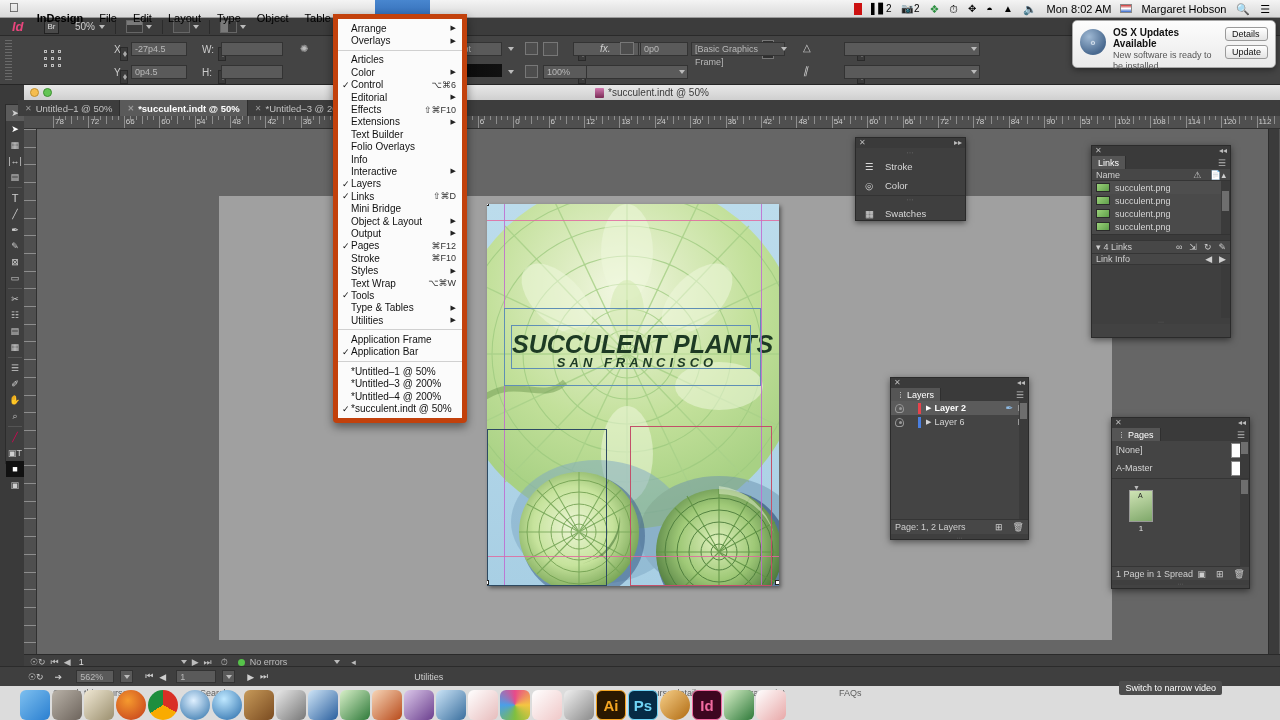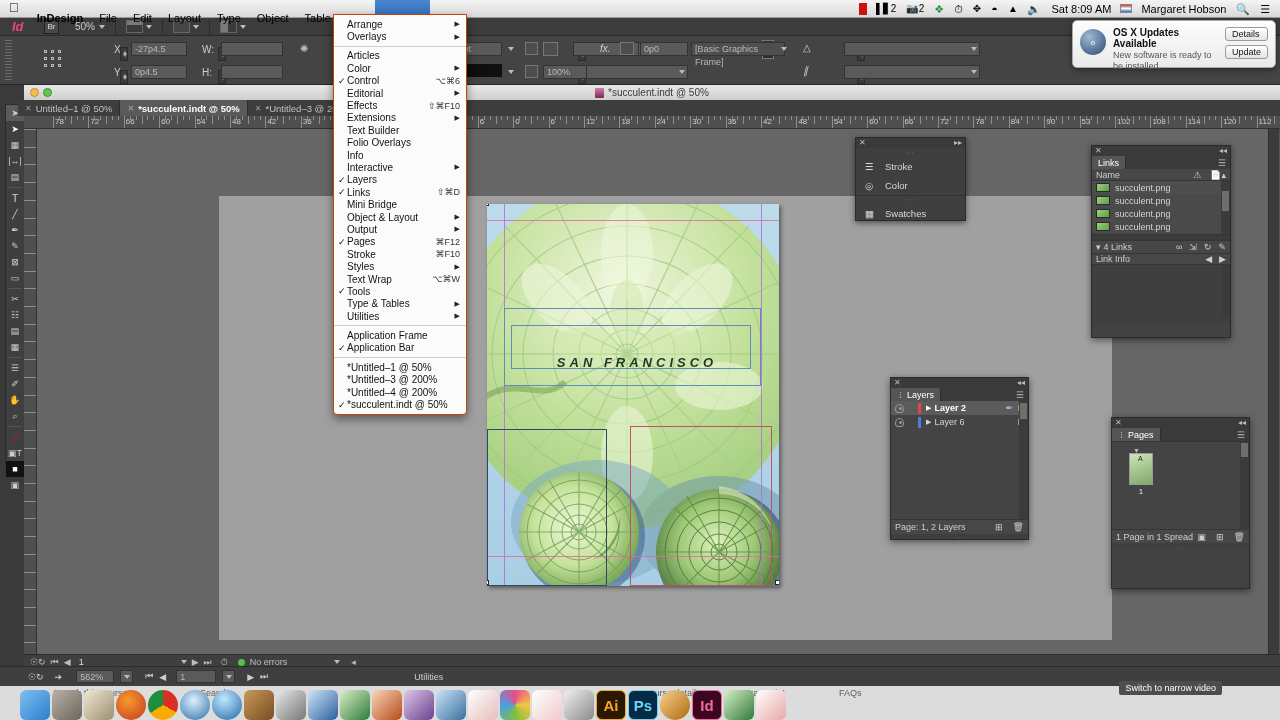--- a/index.html
+++ b/index.html
@@ -124,21 +124,21 @@
      display:flex;align-items:center;justify-content:center;color:#e8f0f8;font-size:6px;}
   #notif .ntxt { flex:1; }
   #notif .ntitle { font-size:10px; font-weight:bold; color:#111; }
   #notif .nbody { font-size:9px; color:#555; line-height:11px; margin-top:1px;}
   #notif .nbtns { display:flex; flex-direction:column; gap:4px; }
   .macbtn { font-size:9px; padding:1px 6px; border:1px solid #9a9a9a; border-radius:3px;
      background:linear-gradient(to bottom,#ffffff,#e4e4e4); color:#111; white-space:nowrap; }
 
   
   #winmenu { position:absolute; left:333px; top:14px; width:134px; background:#fbfbfb;
-     border:1px solid #c2410c; border-radius:0 0 4px 4px; box-shadow:0 4px 10px rgba(0,0,0,.45); z-index:300;
+     border:5px solid #c2410c; border-radius:0 0 4px 4px; box-shadow:0 4px 10px rgba(0,0,0,.45); z-index:300;
      padding:3px 0; }
   .mrow { height:12.4px; display:flex; align-items:center; font-size:10px; color:#111; padding:0 6px 0 4px; position:relative;}
   .mrow .chk { width:9px; font-size:9px; color:#111; }
   .mrow .mlabel { flex:1; }
   .mrow .mshort { font-size:9px; color:#333; letter-spacing:0px;}
   .mrow .marrow { font-size:7px; color:#222; margin-left:4px;}
   .msep { height:1px; background:#d0d0d0; margin:3px 0; }
 
   
   #statusbar { position:absolute; left:24px; top:636px; width:1256px; height:15px; background:#3f3f3f; border-top:1px solid #2a2a2a; display:flex; align-items:center; gap:5px; padding-left:6px;}
@@ -177,21 +177,21 @@
   <div class="mb-right">
     <span class="mb-ico" style="background:#cc1111;width:8px;height:12px;"></span>
     <span class="mb-item" style="font-size:10px">▌▋2</span>
     <span class="mb-item" style="font-size:10px">📷2</span>
     <span class="mb-item" style="font-size:11px;color:#2b8f3f">❖</span>
     <span class="mb-item" style="font-size:11px">⏱</span>
     <span class="mb-item" style="font-size:10px">✥</span>
     <span class="mb-item" style="font-size:11px">◓</span>
     <span class="mb-item" style="font-size:10px">▲</span>
     <span class="mb-item" style="font-size:11px">🔈</span>
-    <span class="mb-item">Sat 8:09 AM</span>
+    <span class="mb-item">Mon 8:02 AM</span>
     <span class="mb-ico" style="background:linear-gradient(#c33,#fff 50%,#36c);width:12px;height:9px;border:1px solid #888"></span>
     <span class="mb-item">Margaret Hobson</span>
     <span class="mb-item" style="font-size:11px">🔍</span>
     <span class="mb-item" style="font-size:11px">☰</span>
   </div>
 </div>
 
 <div id="appwin">
 
   <div id="appbar">
@@ -761,20 +761,21 @@
             <line x1="232" y1="348" x2="200" y2="292"></line>
           <line x1="232" y1="348" x2="288" y2="318"></line>
             <line x1="232" y1="348" x2="288" y2="378"></line>
         </g>
         <path d="M232,290 a58,58 0 0 1 55,40 a64,64 0 0 0 -55,-48 z" fill="#eaf5cf" opacity="0.5"></path>
       </g>
 
       <path d="M-5,195 C 30,170 55,200 78,178" stroke="#6f9a52" stroke-width="6" fill="none" opacity="0.5"></path>
     </svg>
 
+    <div class="succ-title">SUCCULENT PLANTS</div>
     <div class="succ-sub">SAN FRANCISCO</div>
 
     <div class="guide" style="left:0;top:16px;width:292px;height:1px;background:#e06aa0;opacity:.85"></div>
     <div class="guide" style="left:0;top:352px;width:292px;height:1px;background:#e06aa0;opacity:.85"></div>
     <div class="guide" style="left:17px;top:0;width:1px;height:382px;background:#c06ad0;opacity:.85"></div>
     <div class="guide" style="left:274px;top:0;width:1px;height:382px;background:#c06ad0;opacity:.85"></div>
     <div class="frm" style="left:17px;top:104px;width:257px;height:78px;border-color:#5f8fb5"></div>
     <div class="frm" style="left:24px;top:121px;width:240px;height:44px;border-color:#5f8fb5"></div>
     <div class="frm" style="left:0;top:225px;width:120px;height:157px;border-color:#2d4a62"></div>
     <div class="frm" style="left:143px;top:222px;width:142px;height:160px;border-color:#c2506a"></div>
@@ -917,20 +918,33 @@
     <div class="panel-bar">
       <span class="pb-x">✕</span>
       <span class="pb-c">◂◂</span>
     </div>
     <div class="ptabs">
       <div class="ptab sel">
         <span style="font-size:7px;margin-right:3px">⋮</span>
         <span>Pages</span>
       </div>
       <div class="pmenu">☰</div>
+    </div>
+    <div style="position:relative;height:37px;background:#444">
+      <div class="prow" style="height:18px">
+        <span>[None]</span>
+        <span style="margin-left:auto;width:14px;height:15px;background:#fff;border:1px solid #888"></span>
+      </div>
+      <div class="prow" style="height:18px">
+        <span>A-Master</span>
+        <span style="margin-left:auto;width:14px;height:15px;background:#fff;border:1px solid #888"></span>
+      </div>
+      <div class="scrollv" style="top:0;height:37px">
+          <i style="top:1px;height:12px"></i>
+        </div>
     </div>
     <div style="position:relative;height:88px;background:#444;border-top:1px solid #353535">
       <div style="position:absolute;left:18px;top:5px;width:13px;height:4px;color:#bbb;font-size:7px;text-align:center">▼</div>
       <div style="position:absolute;left:17px;top:11px;width:24px;height:32px;border:1px solid #999;background:linear-gradient(160deg,#cfe3b5,#7fa86a)">
         <span style="position:absolute;left:8px;top:1px;color:#222;font-size:7px">A</span>
       </div>
       <div style="position:absolute;left:17px;top:45px;width:24px;text-align:center;color:#e4e4e4;font-size:8px">1</div>
       <div class="scrollv" style="top:0;height:88px">
           <i style="top:1px;height:14px"></i>
         </div>

